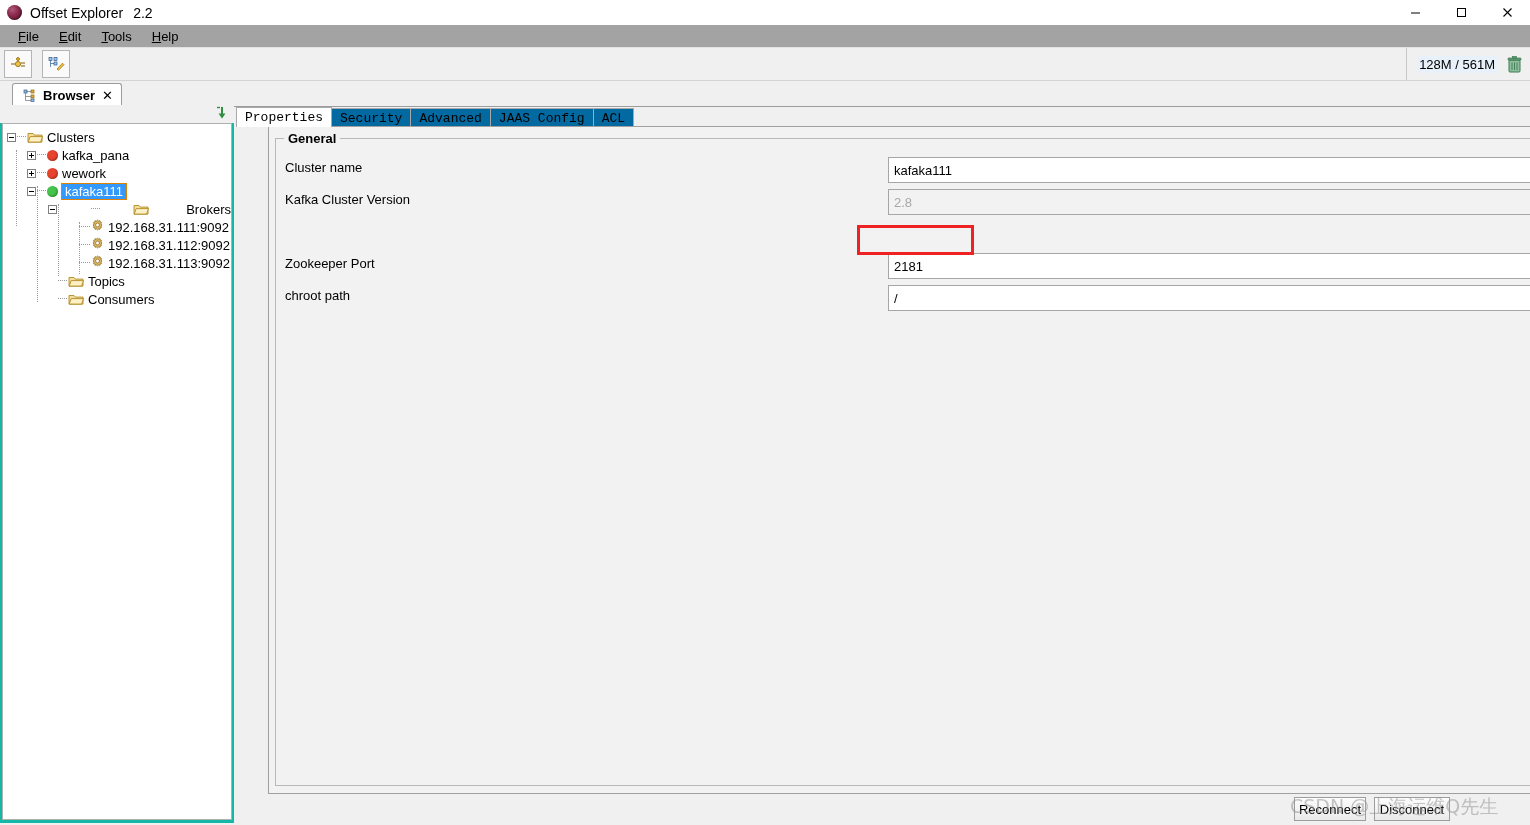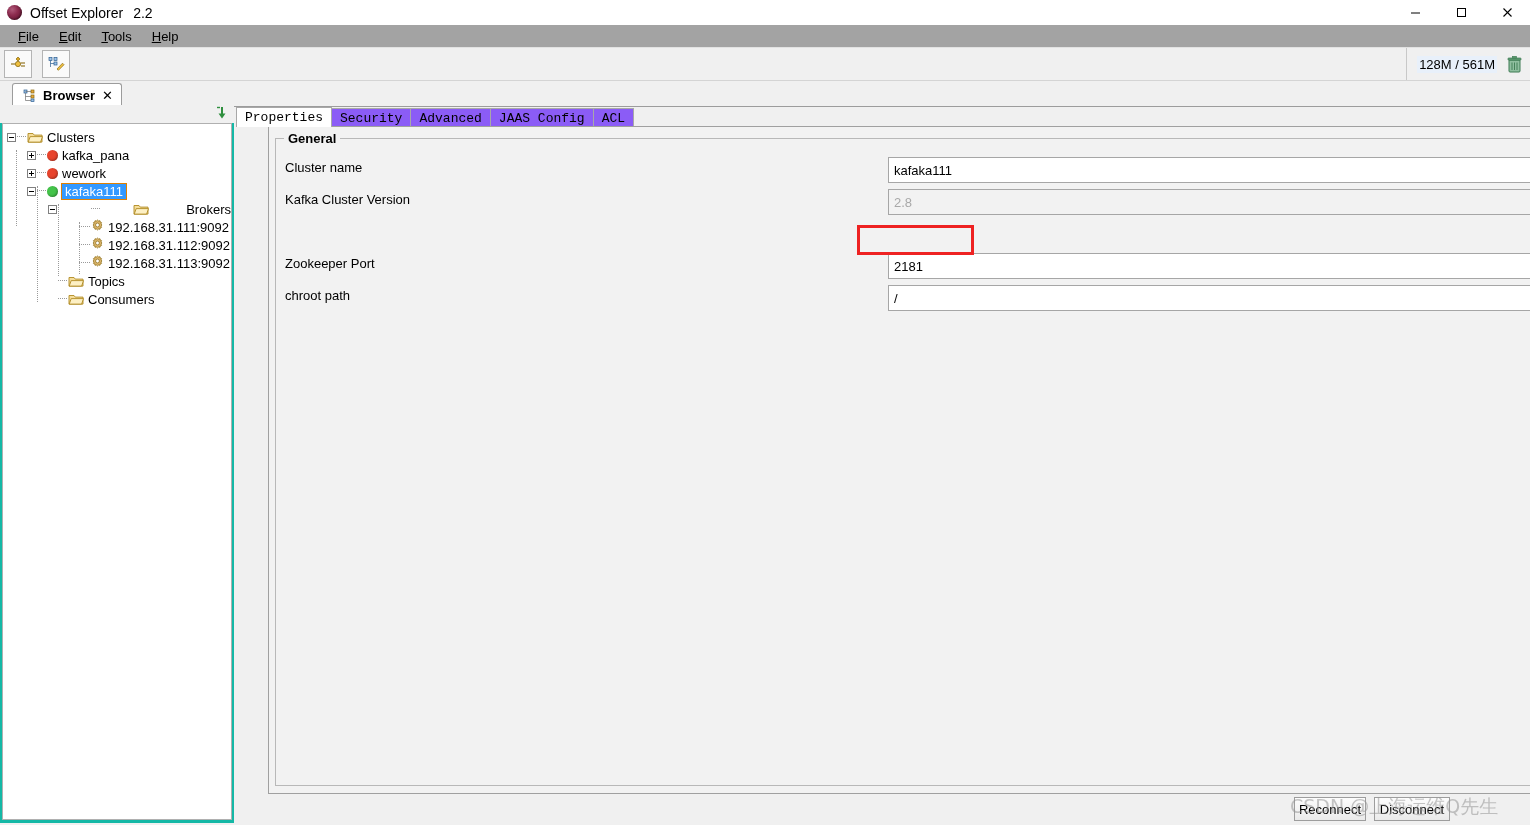--- a/index.html
+++ b/index.html
@@ -253,21 +253,21 @@
     display: flex;
     align-items: flex-end;
     font-family: Liberation Mono, monospace;
   }
   .ftab {
     height: 19px;
     padding: 0 8px;
     font-size: 13px;
     display: flex;
     align-items: center;
-    background: #8b5cf6;
+    background: #0369a1;
     border: 1px solid #a8a8a8;
     border-bottom: none;
     box-sizing: border-box;
     position: relative;
     margin-right: -1px;
     color: #000;
     transform: skewX(0deg);
   }
   .ftab.active {
     background: #fff;

